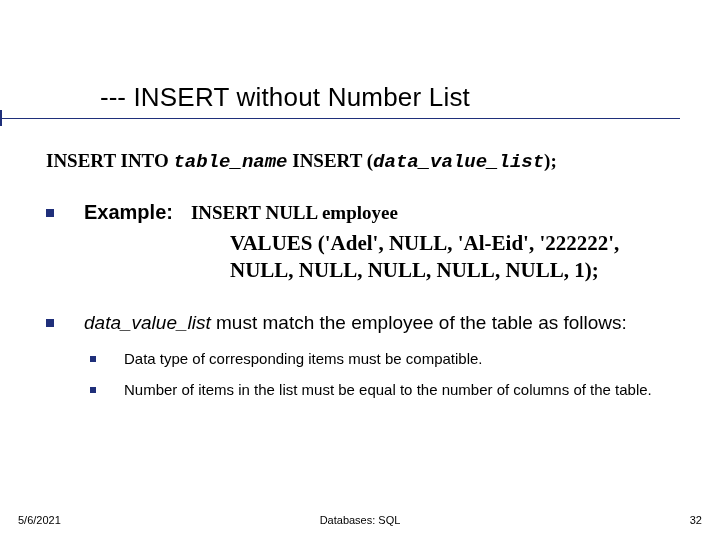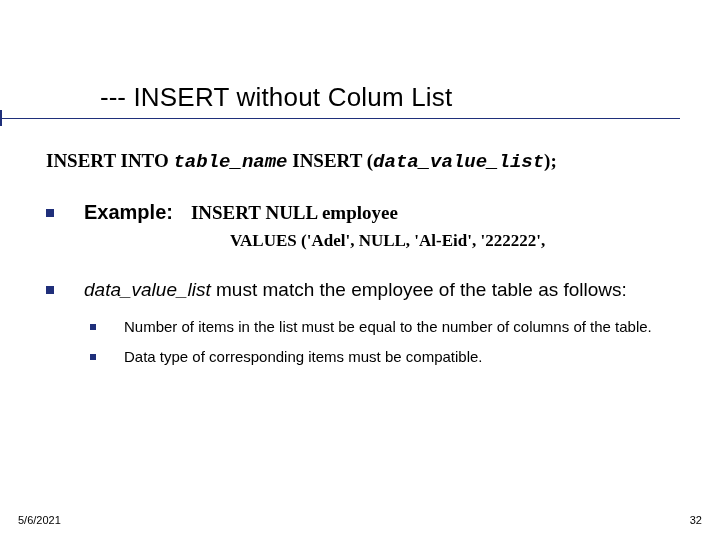--- a/index.html
+++ b/index.html
@@ -100,21 +100,21 @@
   }
   .code1 {
     font-family: "Comic Sans MS", cursive;
     font-weight: 700;
     font-size: 19px;
   }
   .code-block {
     margin-left: 184px;
     font-family: "Comic Sans MS", cursive;
     font-weight: 700;
-    font-size: 17px;
+    font-size: 21px;
     line-height: 1.3;
     margin-top: 2px;
     margin-bottom: 26px;
   }
 
   .para {
     font-family: "Verdana", sans-serif;
     font-size: 19px;
     line-height: 1.3;
     text-align: justify;
@@ -162,59 +162,61 @@
 <body>
 
 <div class="slide">
 
   <div class="tick"></div>
   <div class="title-underline"></div>
 
   <div class="title-row">
     <span class="title">
       <span class="dashes">---</span>
-      <span>INSERT without Colum List</span>
+      <span>INSERT without Number List</span>
     </span>
   </div>
 
   <div class="body">
 
     <div class="syntax">
       <span>INSERT INTO </span><span class="italic">table_name</span><span>   INSERT (</span><span class="italic">data_value_list</span><span>);</span>
     </div>
 
     <div class="row">
       <div class="sq"></div>
       <div style="flex:1">
         <div class="example-line">
           <span class="example-label">Example:</span>
           <span class="code1">INSERT NULL employee</span>
         </div>
       </div>
     </div>
     <div class="code-block">
       <div>VALUES ('Adel', NULL, 'Al-Eid', '222222',</div>
+      <div>NULL, NULL, NULL, NULL, NULL, 1);</div>
     </div>
 
     <div class="row">
       <div class="sq"></div>
       <div class="para" style="flex:1">
         <span class="ital">data_value_list</span><span> must match the employee of the table as follows:</span>
       </div>
     </div>
 
     <div class="sublist">
       <div class="row">
         <div class="sq small"></div>
-        <div class="subtext">Number of items in the list must be equal to the number of columns of the table.</div>
+        <div class="subtext">Data type of corresponding items must  be compatible.</div>
       </div>
       <div class="row">
         <div class="sq small"></div>
-        <div class="subtext">Data type of corresponding items must  be compatible.</div>
+        <div class="subtext">Number of items in the list must be equal to the number of columns of the table.</div>
       </div>
     </div>
 
   </div>
 
   <div class="footer-left">5/6/2021</div>
+  <div class="footer-center">Databases: SQL</div>
   <div class="footer-right">32</div>
 
 </div>
 
 </body></html>

